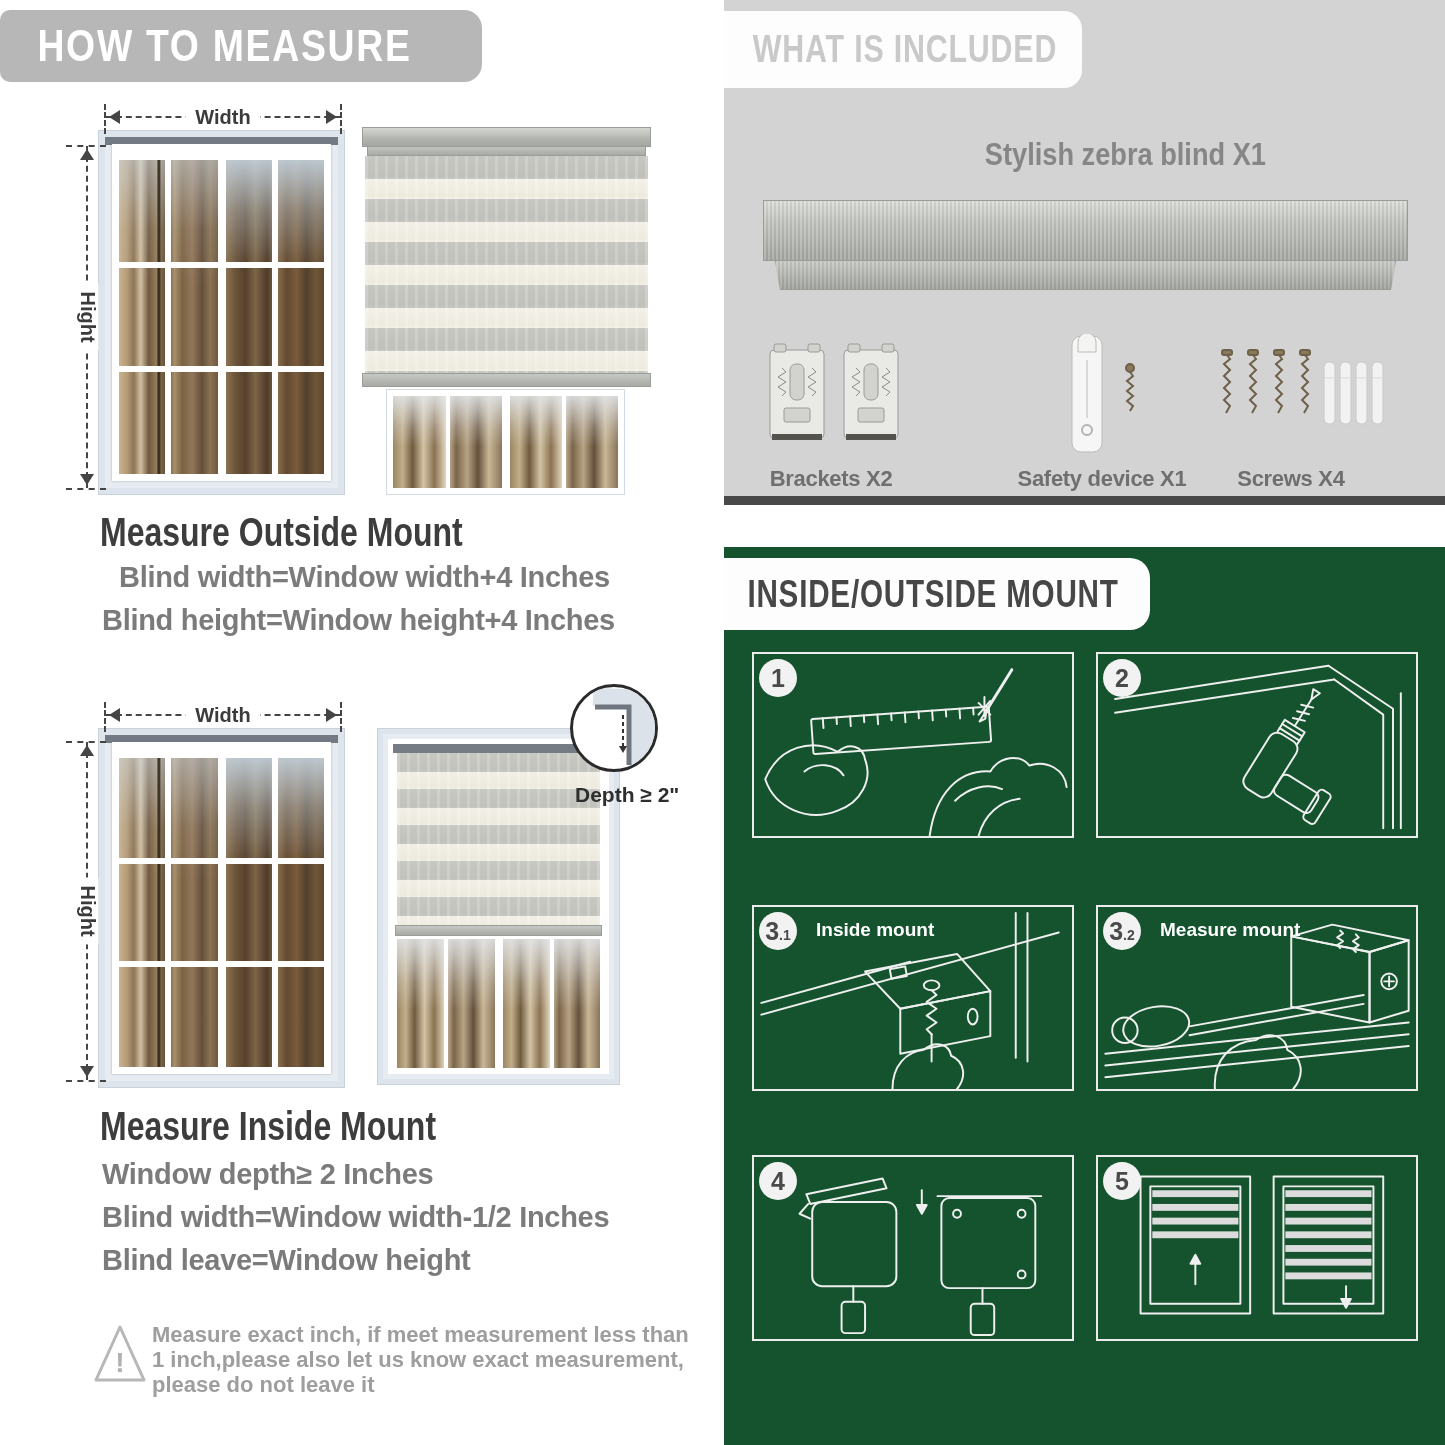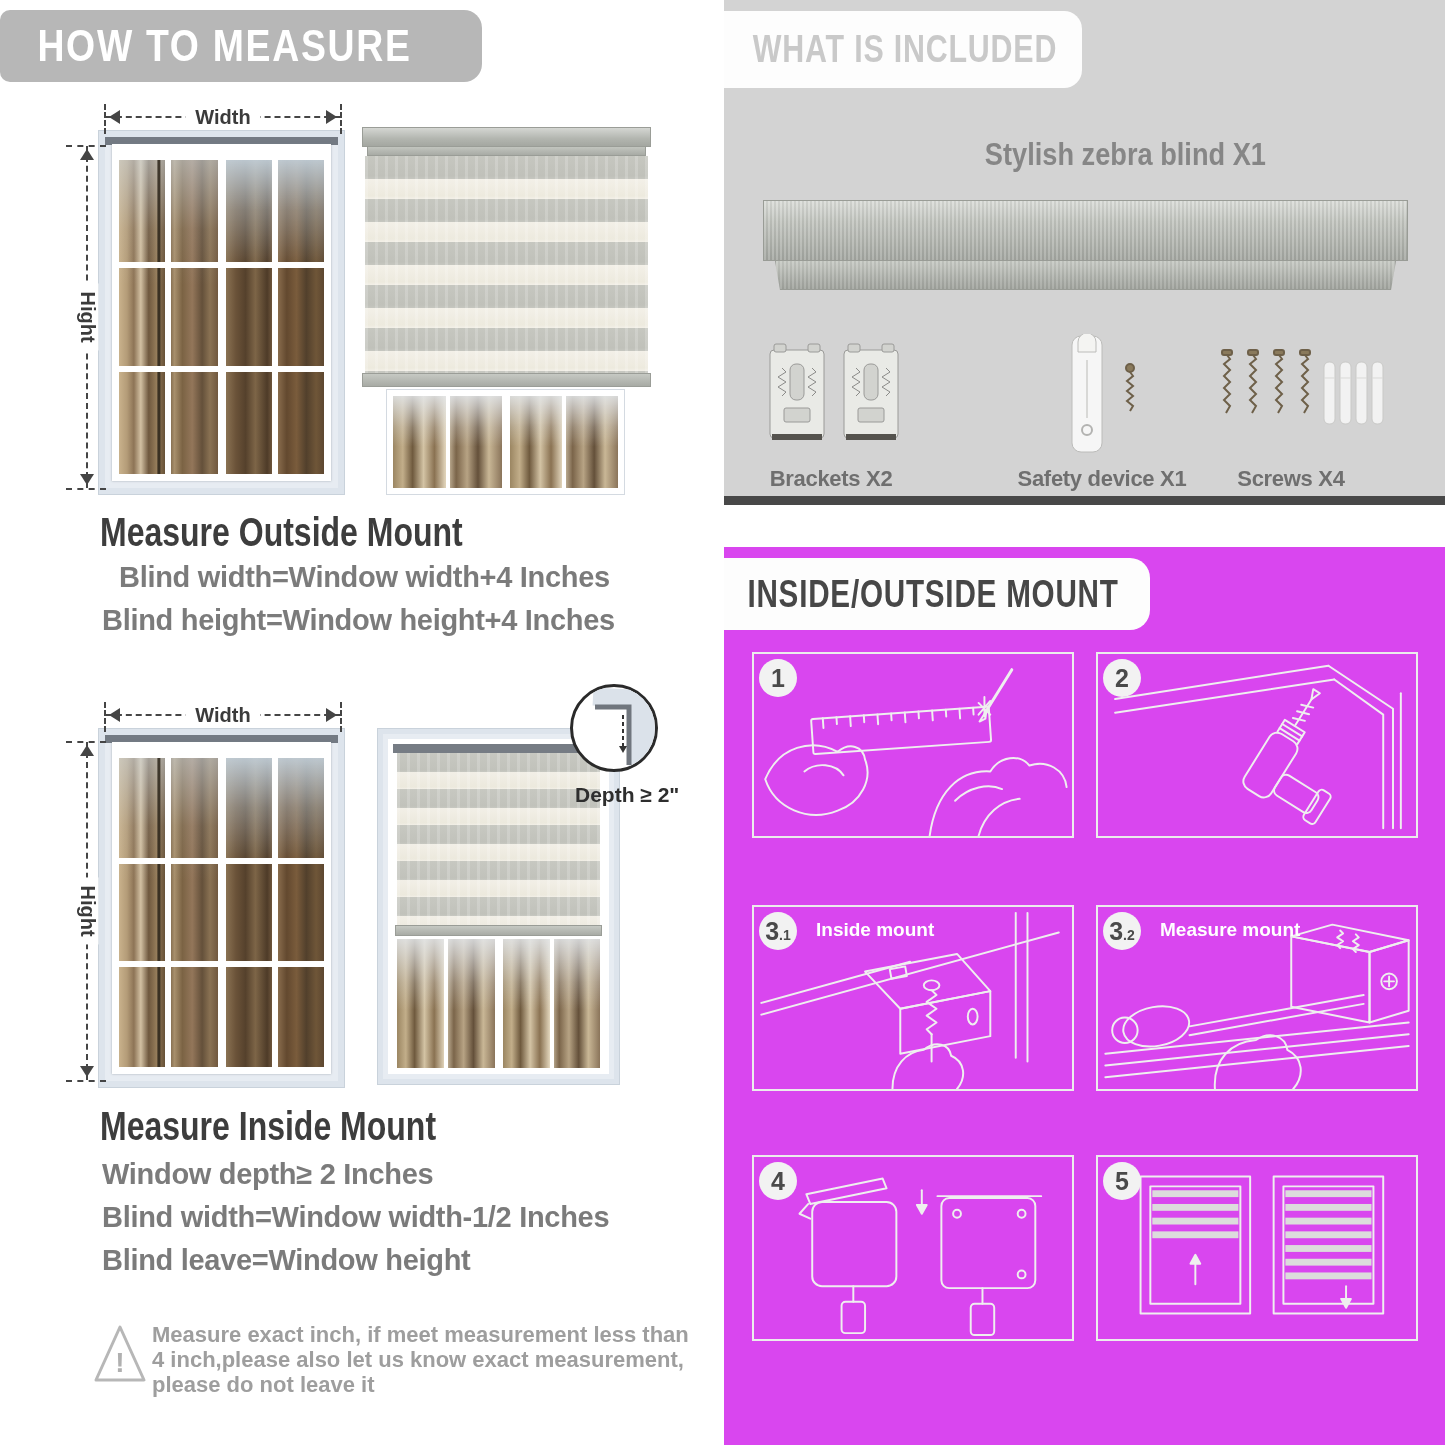--- a/index.html
+++ b/index.html
@@ -105,21 +105,21 @@
   .headrail-lip { position:absolute; left:51px; top:261px; width:621px; height:29px;
       background:
         repeating-linear-gradient(90deg, rgba(255,255,255,.12) 0 2px, rgba(0,0,0,.04) 2px 4px),
         linear-gradient(180deg,#c6c9c3 0%,#aeb1ab 60%,#9fa29c 100%);
       border:1px solid #999c96; border-top:none;
       clip-path:polygon(0 0,100% 0,99.2% 100%,0.8% 100%); }
   .item-label { position:absolute; top:466px; font-weight:bold; font-size:22px; color:#6f6f6f;
       text-align:center; letter-spacing:-.3px; }
 
   
-  .right-bottom { left:724px; top:547px; width:721px; height:898px; background:#d946ef; }
+  .right-bottom { left:724px; top:547px; width:721px; height:898px; background:#14532d; }
   .h3-box { position:absolute; left:0; top:11px; width:426px; height:72px; background:#fdfdfd;
       border-radius:0 20px 20px 0; }
   .h3-box span { display:inline-block; color:#474747; font-weight:bold; font-size:38px;
       line-height:72px; padding-left:30px; transform:scaleX(.78); transform-origin:left center;
       white-space:nowrap; letter-spacing:1px; }
   .tile { position:absolute; width:322px; height:186px; border:2px solid #ececec; }
   .tile svg { position:absolute; inset:0; width:100%; height:100%; }
   .badge { position:absolute; left:5px; top:5px; width:38px; height:38px; border-radius:50%;
       background:#f2f2f2; text-align:center; line-height:38px; }
   .badge .num { font-weight:bold; font-size:25px; color:#4a4a4a; }
@@ -228,21 +228,21 @@
 
     <div class="abs sec-title" style="left:100px; top:1104px;">Measure Inside Mount</div>
     <div class="abs formula" style="left:102px; top:1158px;text-align:center;">Window depth≥ 2 Inches</div>
     <div class="abs formula" style="left:102px; top:1201px;">Blind width=Window width-1/2 Inches</div>
     <div class="abs formula" style="left:102px; top:1244px;">Blind leave=Window height</div>
 
     <svg class="abs" style="left:92px; top:1322px;" width="56" height="64" viewBox="0 0 56 64">
       <path d="M28,5 L52,58 L4,58 Z" stroke="#b7b7b7" stroke-width="3" fill="none" stroke-linejoin="round"></path>
       <text x="28" y="50" text-anchor="middle" font-size="28" font-weight="bold" fill="#b0b0b0">!</text>
     </svg>
-    <div class="abs warn-text" style="left:152px; top:1322px;">Measure exact inch, if meet measurement less than 4 inch,please also let us know exact measurement, please do not leave it</div>
+    <div class="abs warn-text" style="left:152px; top:1322px;">Measure exact inch, if meet measurement less than 1 inch,please also let us know exact measurement, please do not leave it</div>
   </div>
 
   <div class="abs right-top">
     <div class="h2-box">
       <span>WHAT IS INCLUDED</span>
     </div>
     <div class="blind-title">
       <span>Stylish zebra blind X1</span>
     </div>
 

